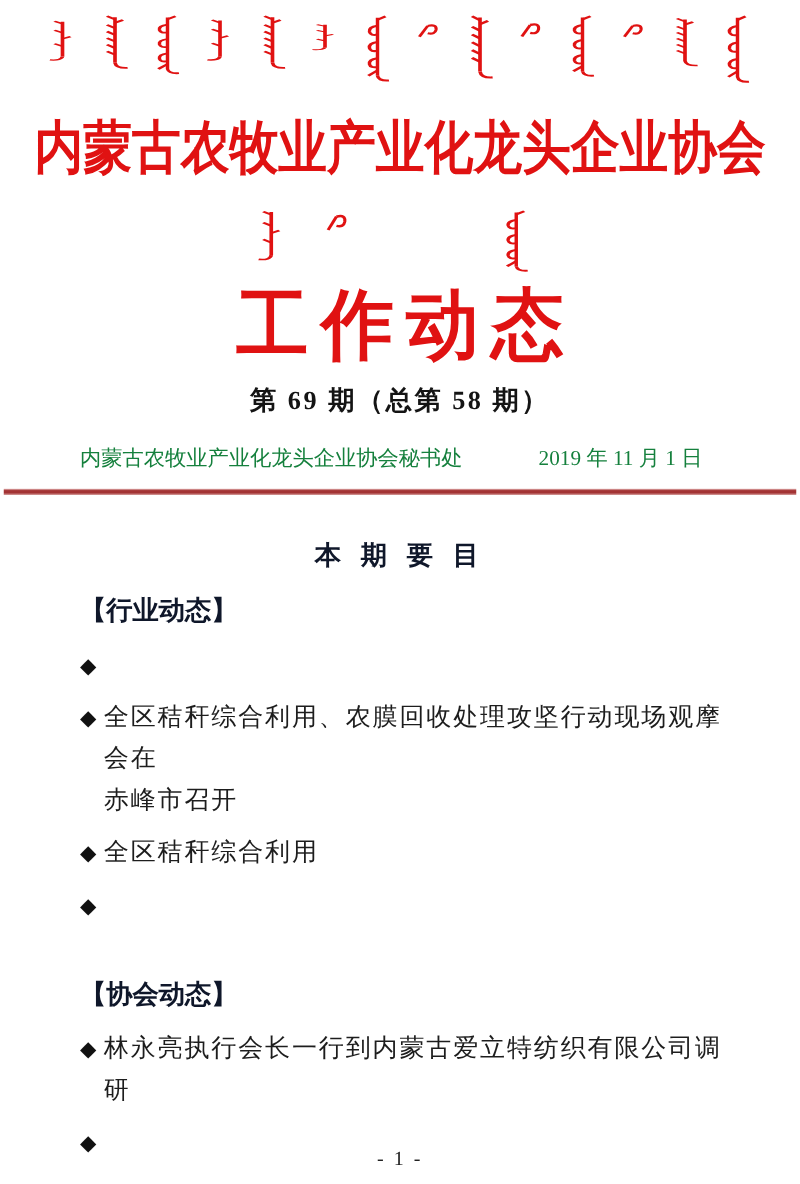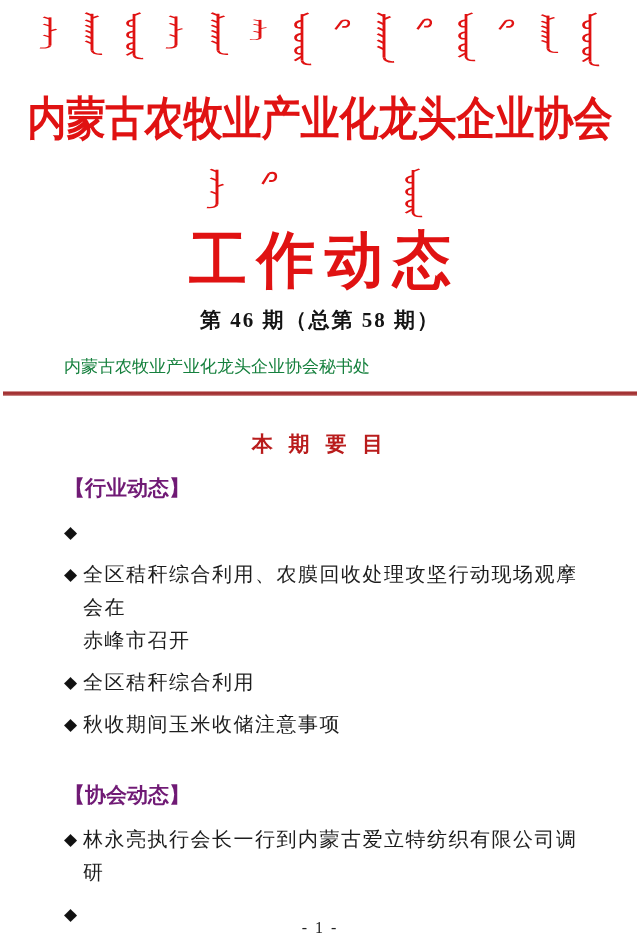--- a/index.html
+++ b/index.html
@@ -25,25 +25,25 @@
     letter-spacing:10px;text-indent:10px;margin-top:8px;transform:scaleY(1.06);transform-origin:center top;
     white-space:nowrap;
   }
   .issue-line{text-align:center;font-weight:700;font-size:21px;color:#141414;margin-top:16px;letter-spacing:2px;}
   .pub-row{display:flex;justify-content:space-between;margin:21px 78px 0 64px;font-size:17px;color:#15803d;}
   .red-rule{margin:13px 3px 0 3px;height:5px;
     background:linear-gradient(180deg,#e7bcbb 0%,#a33334 30%,#a33334 65%,#d8a2a0 100%);}
   
   .toc-heading{
     text-align:center;font-family:"Liberation Sans","DejaVu Sans",sans-serif;font-weight:700;
-    font-size:21px;color:#b91c1c;letter-spacing:5px;margin-top:34px;
+    font-size:21px;color:#0f172a;letter-spacing:5px;margin-top:34px;
   }
   .toc-wrap{margin:0 42px 0 64px;}
   .section{margin-top:16px;}
-  .section-title{font-family:"Liberation Sans","DejaVu Sans",sans-serif;font-weight:700;font-size:21px;color:#701a75;}
+  .section-title{font-family:"Liberation Sans","DejaVu Sans",sans-serif;font-weight:700;font-size:21px;color:#0f172a;}
   .toc-item{font-size:20px;color:#1d1d1d;letter-spacing:1.5px;line-height:33px;margin-top:9px;}
   .section-title + .toc-item{margin-top:14px;}
   .toc-line{display:flex;}
   .toc-line.cont{margin-left:19px;}
   .marker{flex:none;width:19px;font-size:17px;line-height:33px;color:#111111;}
   
   .page-num{position:absolute;bottom:10px;left:0;width:100%;text-align:center;font-size:16px;color:#222222;letter-spacing:2px;}
 </style>
 </head>
 <body>
@@ -147,24 +147,25 @@
   <svg class="mw short" style="left:260px;top:2px;height:16px">
       <use href="#mw-c"></use>
     </svg>
   <svg class="mw" style="left:402px;height:50px">
       <use href="#mw-d"></use>
     </svg>
 </div>
 
 <div class="bulletin-title">工作动态</div>
 
-<div class="issue-line">第 46 期（总第 58 期）</div>
+<div class="issue-line">第 69 期（总第 58 期）</div>
 
 <div class="pub-row">
   <span>内蒙古农牧业产业化龙头企业协会秘书处</span>
+  <span>2019 年 11 月 1 日</span>
 </div>
 
 <div class="red-rule"></div>
 
 <div class="toc-heading">本 期 要 目</div>
 
 <div class="toc-wrap">
     <div class="section">
       <div class="section-title">【行业动态】</div>
       <div class="toc-item">
@@ -183,21 +184,20 @@
       </div>
       <div class="toc-item">
         <div class="toc-line">
           <span class="marker">◆</span>
           <span>全区秸秆综合利用</span>
         </div>
       </div>
       <div class="toc-item">
         <div class="toc-line">
           <span class="marker">◆</span>
-          <span>秋收期间玉米收储注意事项</span>
         </div>
       </div>
     </div>
     <div class="section" style="margin-top: 40px;">
       <div class="section-title">【协会动态】</div>
       <div class="toc-item">
         <div class="toc-line">
           <span class="marker">◆</span>
           <span>林永亮执行会长一行到内蒙古爱立特纺织有限公司调研</span>
         </div>

